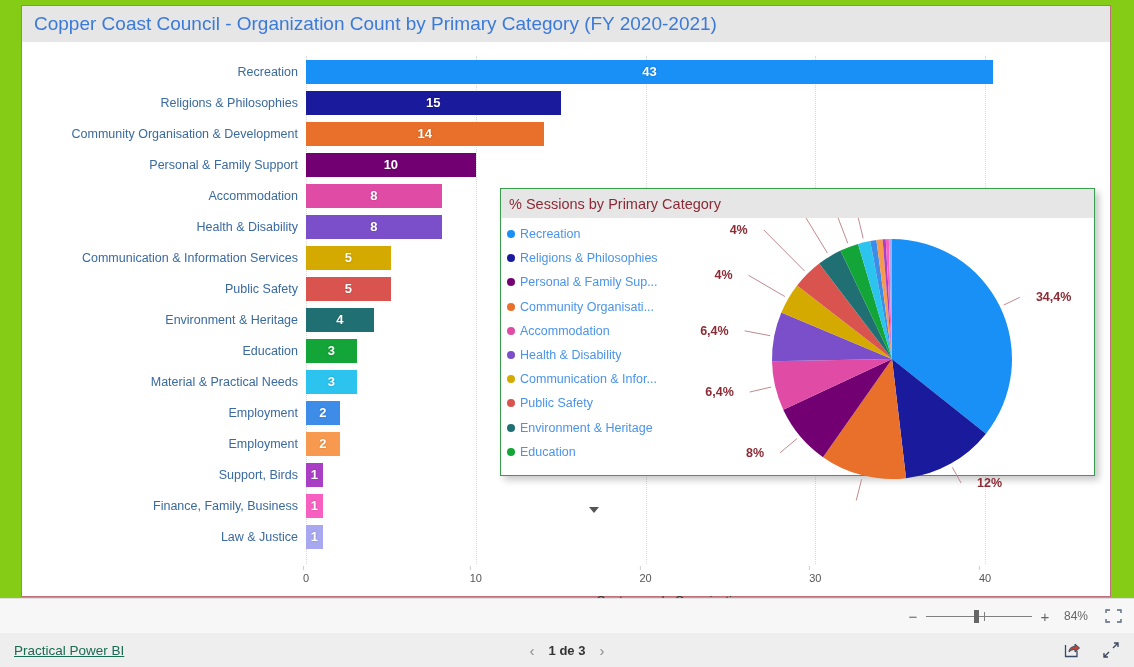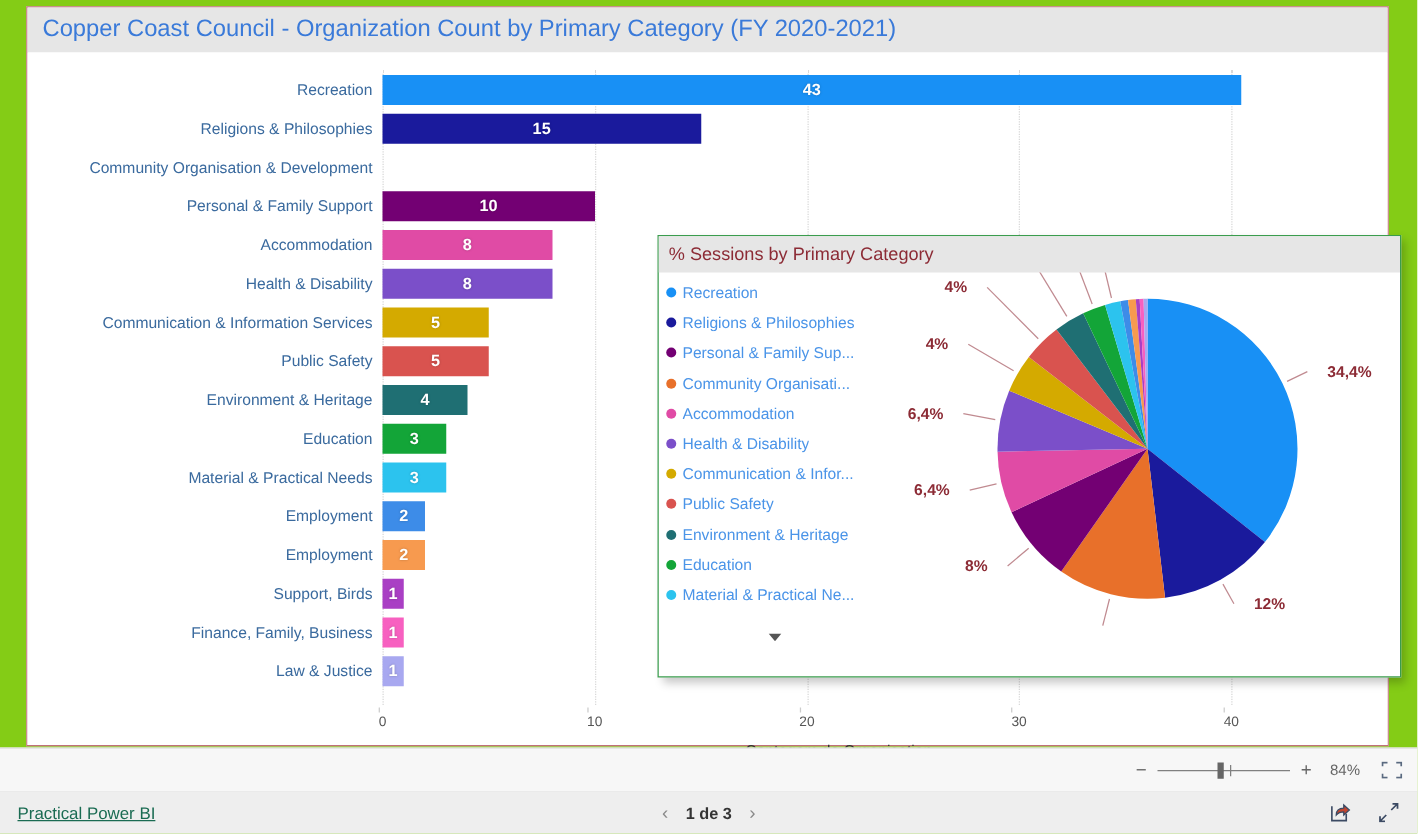--- a/index.html
+++ b/index.html
@@ -102,22 +102,22 @@
     position: absolute;
     left: 0; right: 0; top: 22px;
     text-align: center;
     color: #333333;
     font-size: 12.5px;
   }
 
   
   .pie-panel {
     position: absolute;
-    left: 504px; top: 182px;
-    width: 595px; height: 354px;
+    left: 478px; top: 182px;
+    width: 595px; height: 288px;
     border: 1px solid #3a9c4d;
     background: #ffffff;
     box-sizing: border-box;
     box-shadow: 4px 4px 7px rgba(0,0,0,0.22);
   }
   .pie-title-bar {
     height: 29px;
     background: #e6e6e6;
     display: flex; align-items: center;
     box-sizing: border-box;
@@ -265,20 +265,23 @@
               </div>
             </div>
             <div class="bar-row">
               <div class="bar-label">Religions &amp; Philosophies</div>
               <div class="bar" style="width: 254.651px; background: rgb(26, 26, 156);">
                 <span class="bar-value">15</span>
               </div>
             </div>
             <div class="bar-row">
               <div class="bar-label">Community Organisation &amp; Development</div>
+              <div class="bar" style="width: 237.674px; background: rgb(232, 112, 42);">
+                <span class="bar-value">14</span>
+              </div>
             </div>
             <div class="bar-row">
               <div class="bar-label">Personal &amp; Family Support</div>
               <div class="bar" style="width: 169.767px; background: rgb(115, 0, 115);">
                 <span class="bar-value">10</span>
               </div>
             </div>
             <div class="bar-row">
               <div class="bar-label">Accommodation</div>
               <div class="bar" style="width: 135.814px; background: rgb(224, 75, 165);">
@@ -402,24 +405,20 @@
               <span class="legend-dot" style="background: rgb(217, 83, 79);"></span>
               <span class="legend-text">Public Safety</span>
             </div>
             <div class="legend-item">
               <span class="legend-dot" style="background: rgb(31, 111, 115);"></span>
               <span class="legend-text">Environment &amp; Heritage</span>
             </div>
             <div class="legend-item">
               <span class="legend-dot" style="background: rgb(19, 165, 56);"></span>
               <span class="legend-text">Education</span>
-            </div>
-            <div class="legend-item">
-              <span class="legend-dot" style="background: rgb(44, 195, 238);"></span>
-              <span class="legend-text">Material &amp; Practical Ne...</span>
             </div>
           </div>
         <div class="legend-more">
           <svg width="14" height="8" viewBox="0 0 14 8">
             <polygon points="2,1 12,1 7,7" fill="#555555"></polygon>
           </svg>
         </div>
         <div class="pie-svg-wrap">
           <svg id="pie-svg" width="399" height="283" viewBox="0 0 399 283">
               <path d="M 195 141 L 195 21 A 120 120 0 0 1 288.95894537743754 215.64393199423313 Z" fill="#1890f5"></path>

